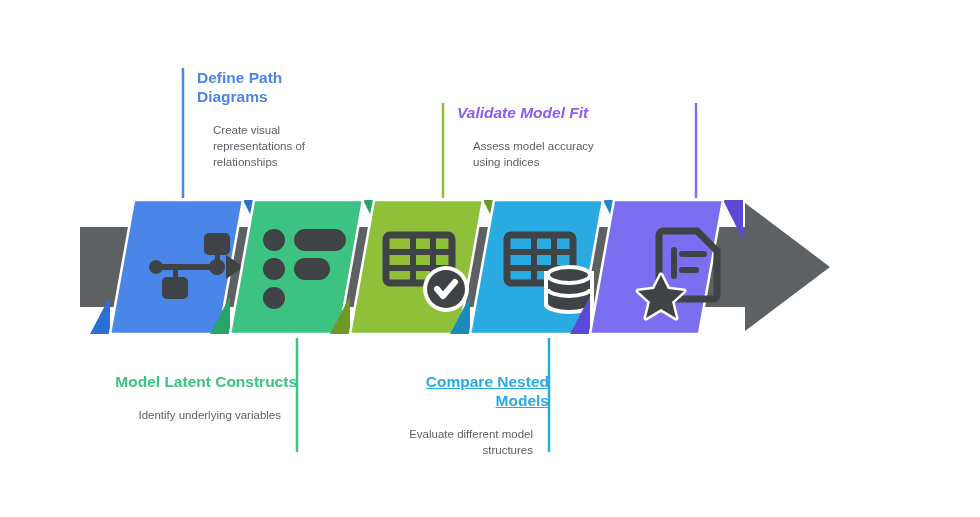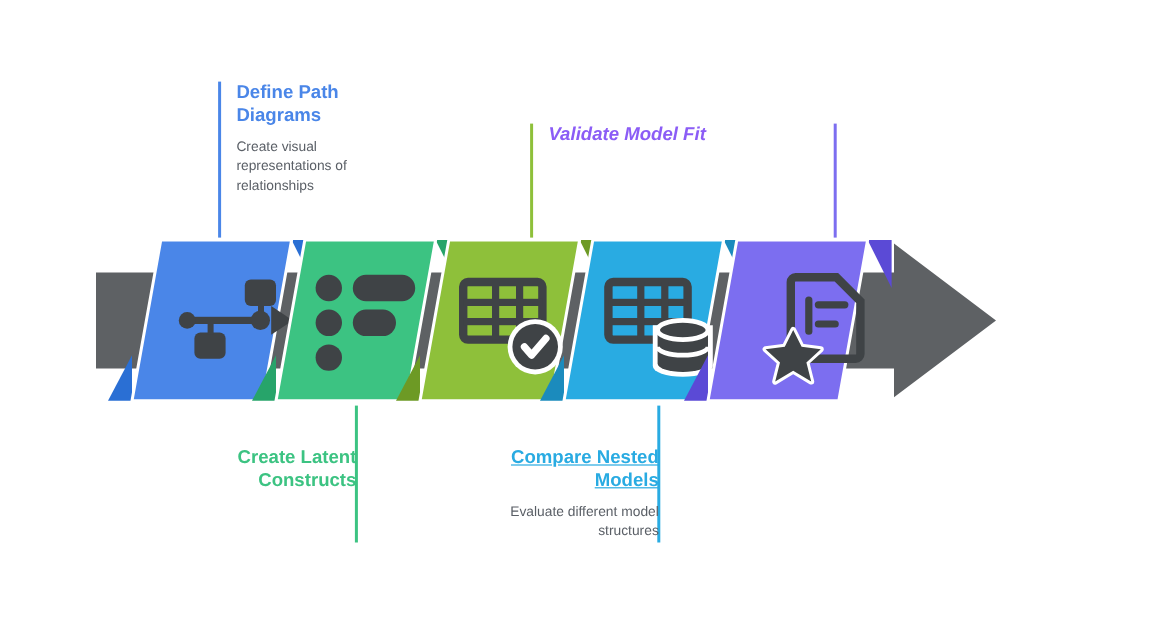--- a/index.html
+++ b/index.html
@@ -3,21 +3,21 @@
 <meta charset="utf-8">
 <style>
   html,body{margin:0;padding:0;background:#ffffff;}
   body{width:980px;height:517px;font-family:"Liberation Sans",sans-serif;overflow:hidden;position:relative;}
   #stage{position:relative;width:980px;height:517px;}
 
   svg.layer{position:absolute;left:0;top:0;width:980px;height:517px;}
 
   .callout{position:absolute;}
   .callout .ctitle{font-weight:bold;font-size:15.5px;line-height:19px;margin:0 0 9px 0;}
-  .callout .cdesc{font-size:11.5px;line-height:16px;color:#5a5f66;margin:0;}
+  .callout .cdesc{font-size:11.5px;line-height:16px;color:#5a5f66;margin:16px;}
 
   .ct-top{padding-left:14px;}
   .ct-bot{padding-right:14px;text-align:right;}
 </style>
 </head>
 <body>
 
 <div id="stage">
 
   <svg class="layer" viewBox="0 0 980 517">
@@ -134,25 +134,27 @@
       <line x1="696" y1="103" x2="696" y2="198" stroke="#7c6ef0" stroke-width="2.5"></line>
     </g>
   </svg>
 
   <div class="callout ct-top" style="left:183px;top:68px;width:130px;">
     <p class="ctitle" style="color:#4a86e8;">Define Path Diagrams</p>
     <p class="cdesc">Create visual representations of relationships</p>
   </div>
 
   <div class="callout ct-bot" style="left:115px;top:372px;width:182px;">
-    <p class="ctitle" style="color:#3cc382;">Create Latent Constructs</p>
+    <p class="ctitle" style="color:#3cc382;">Model Latent Constructs</p>
+    <p class="cdesc">Identify underlying variables</p>
   </div>
 
   <div class="callout ct-top" style="left:443px;top:103px;width:160px;">
     <p class="ctitle" style="color:#8b5cf6;font-style:italic;">Validate Model Fit</p>
+    <p class="cdesc">Assess model accuracy using indices</p>
   </div>
 
   <div class="callout ct-bot" style="left:388px;top:372px;width:161px;">
     <p class="ctitle" style="color:#29abe2;text-decoration:underline;">Compare Nested Models</p>
     <p class="cdesc">Evaluate different model structures</p>
   </div>
 
 
 </div>
 

